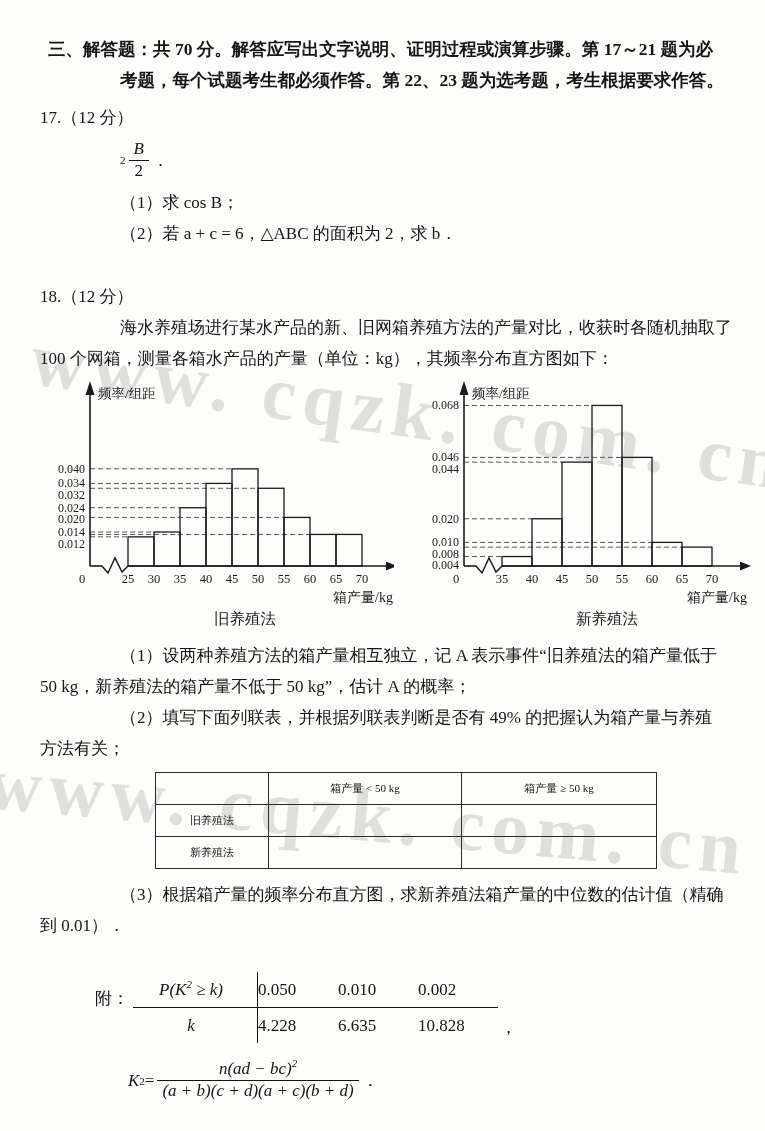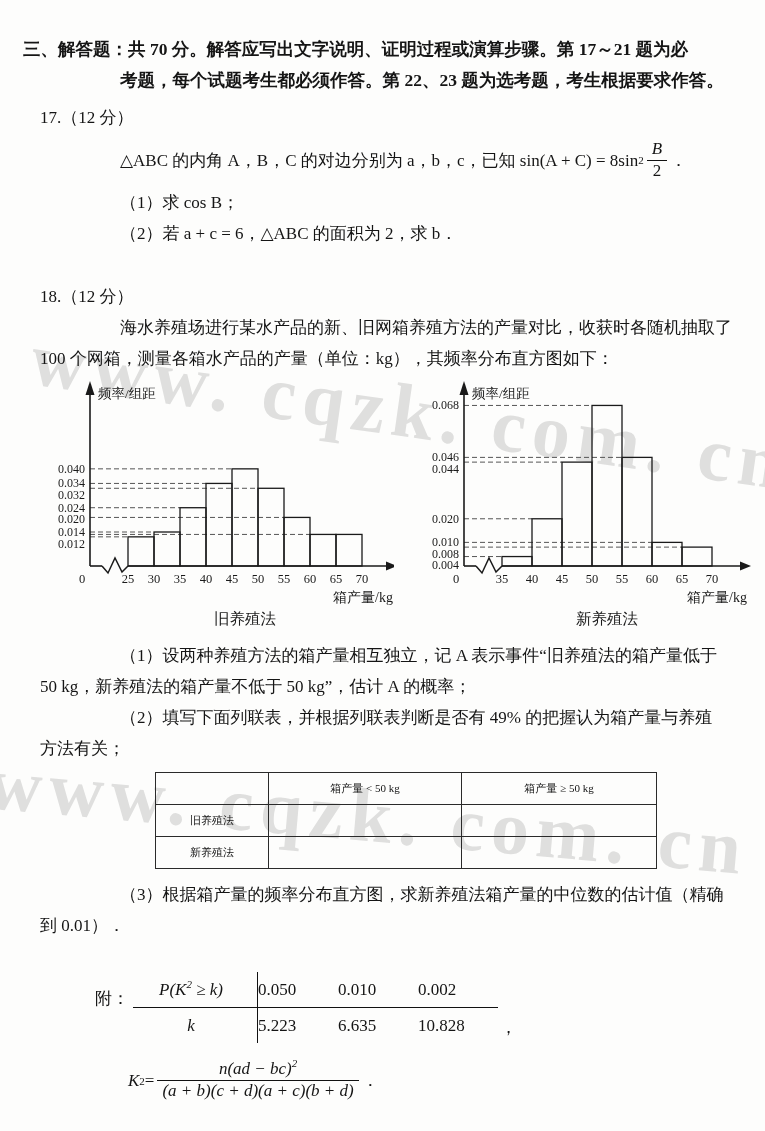--- a/index.html
+++ b/index.html
@@ -1,21 +1,21 @@
 <!DOCTYPE html>
 <html><head>
 <meta charset="utf-8">
 <style>
   html,body{margin:0;padding:0;}
   body{width:765px;height:1131px;background:#fdfdfc;overflow:hidden;position:relative;
        font-family:"Liberation Serif","DejaVu Serif",serif;color:#151515;}
   .content{position:relative;z-index:1;padding-top:34px;font-size:17px;line-height:31px;}
   .line{white-space:nowrap;}
   .bold{font-weight:700;font-size:17.5px;}
-  .ml40{margin-left:40px;} .ml45{margin-left:23px;} .ml93{margin-left:120px;}
+  .ml40{margin-left:40px;} .ml45{margin-left:48px;} .ml93{margin-left:120px;}
   .mt6{margin-top:6px;} .mt20{margin-top:32px;}
   sup{font-size:11px;line-height:0;}
   .it{font-style:italic;}
   .mathline{display:flex;align-items:center;}
   .frac{display:inline-block;vertical-align:middle;text-align:center;margin:0 3px;line-height:1.1;}
   .frac .fnum{display:block;border-bottom:1.4px solid #111;padding:1px 5px;}
   .frac .fden{display:block;padding:1px 5px;}
   .charts{display:flex;gap:14px;margin-left:34px;margin-top:4px;}
   .chart svg text{font-family:"Liberation Serif","DejaVu Serif",serif;fill:#1a1a1a;}
   figure{margin:0;}
@@ -43,21 +43,20 @@
 <div class="wm wm1">www. cqzk. com. cn</div>
 <div class="wm wm2">www. cqzk. com. cn</div>
 
 <div class="content">
 
   <div class="line bold ml45">三、解答题：共 70 分。解答应写出文字说明、证明过程或演算步骤。第 17～21 题为必</div>
   <div class="line bold ml93">考题，每个试题考生都必须作答。第 22、23 题为选考题，考生根据要求作答。</div>
 
   <div class="line ml40 mt6">17.（12 分）</div>
   <div class="mathline ml93 mt6">
-    <span>△ABC 的内角 A，B，C 的对边分别为 a，b，c，已知 sin(A + C) = 8sin</span>
       <sup>2</sup>
     <span class="frac">
       <span class="fnum it">B</span>
       <span class="fden">2</span>
     </span>
     <span>．</span>
   </div>
   <div class="line ml93 mt6">（1）求 cos B；</div>
   <div class="line ml93">（2）若 a + c = 6，△ABC 的面积为 2，求 b．</div>
 
@@ -187,21 +186,21 @@
     <span>附：</span>
     <div class="ktable">
       <div class="krow first">
         <span class="khead it"><span>P(K</span><sup>2</sup><span> ≥ k)</span></span>
         <span class="kval">0.050</span>
         <span class="kval">0.010</span>
         <span class="kval">0.002</span>
       </div>
       <div class="krow">
         <span class="khead it">k</span>
-        <span class="kval">5.223</span>
+        <span class="kval">4.228</span>
         <span class="kval">6.635</span>
         <span class="kval">10.828</span>
       </div>
     </div>
     <span class="kcomma">，</span>
   </div>
 
   <div class="formula-row">
     <span class="it">K</span>
       <sup>2</sup>

